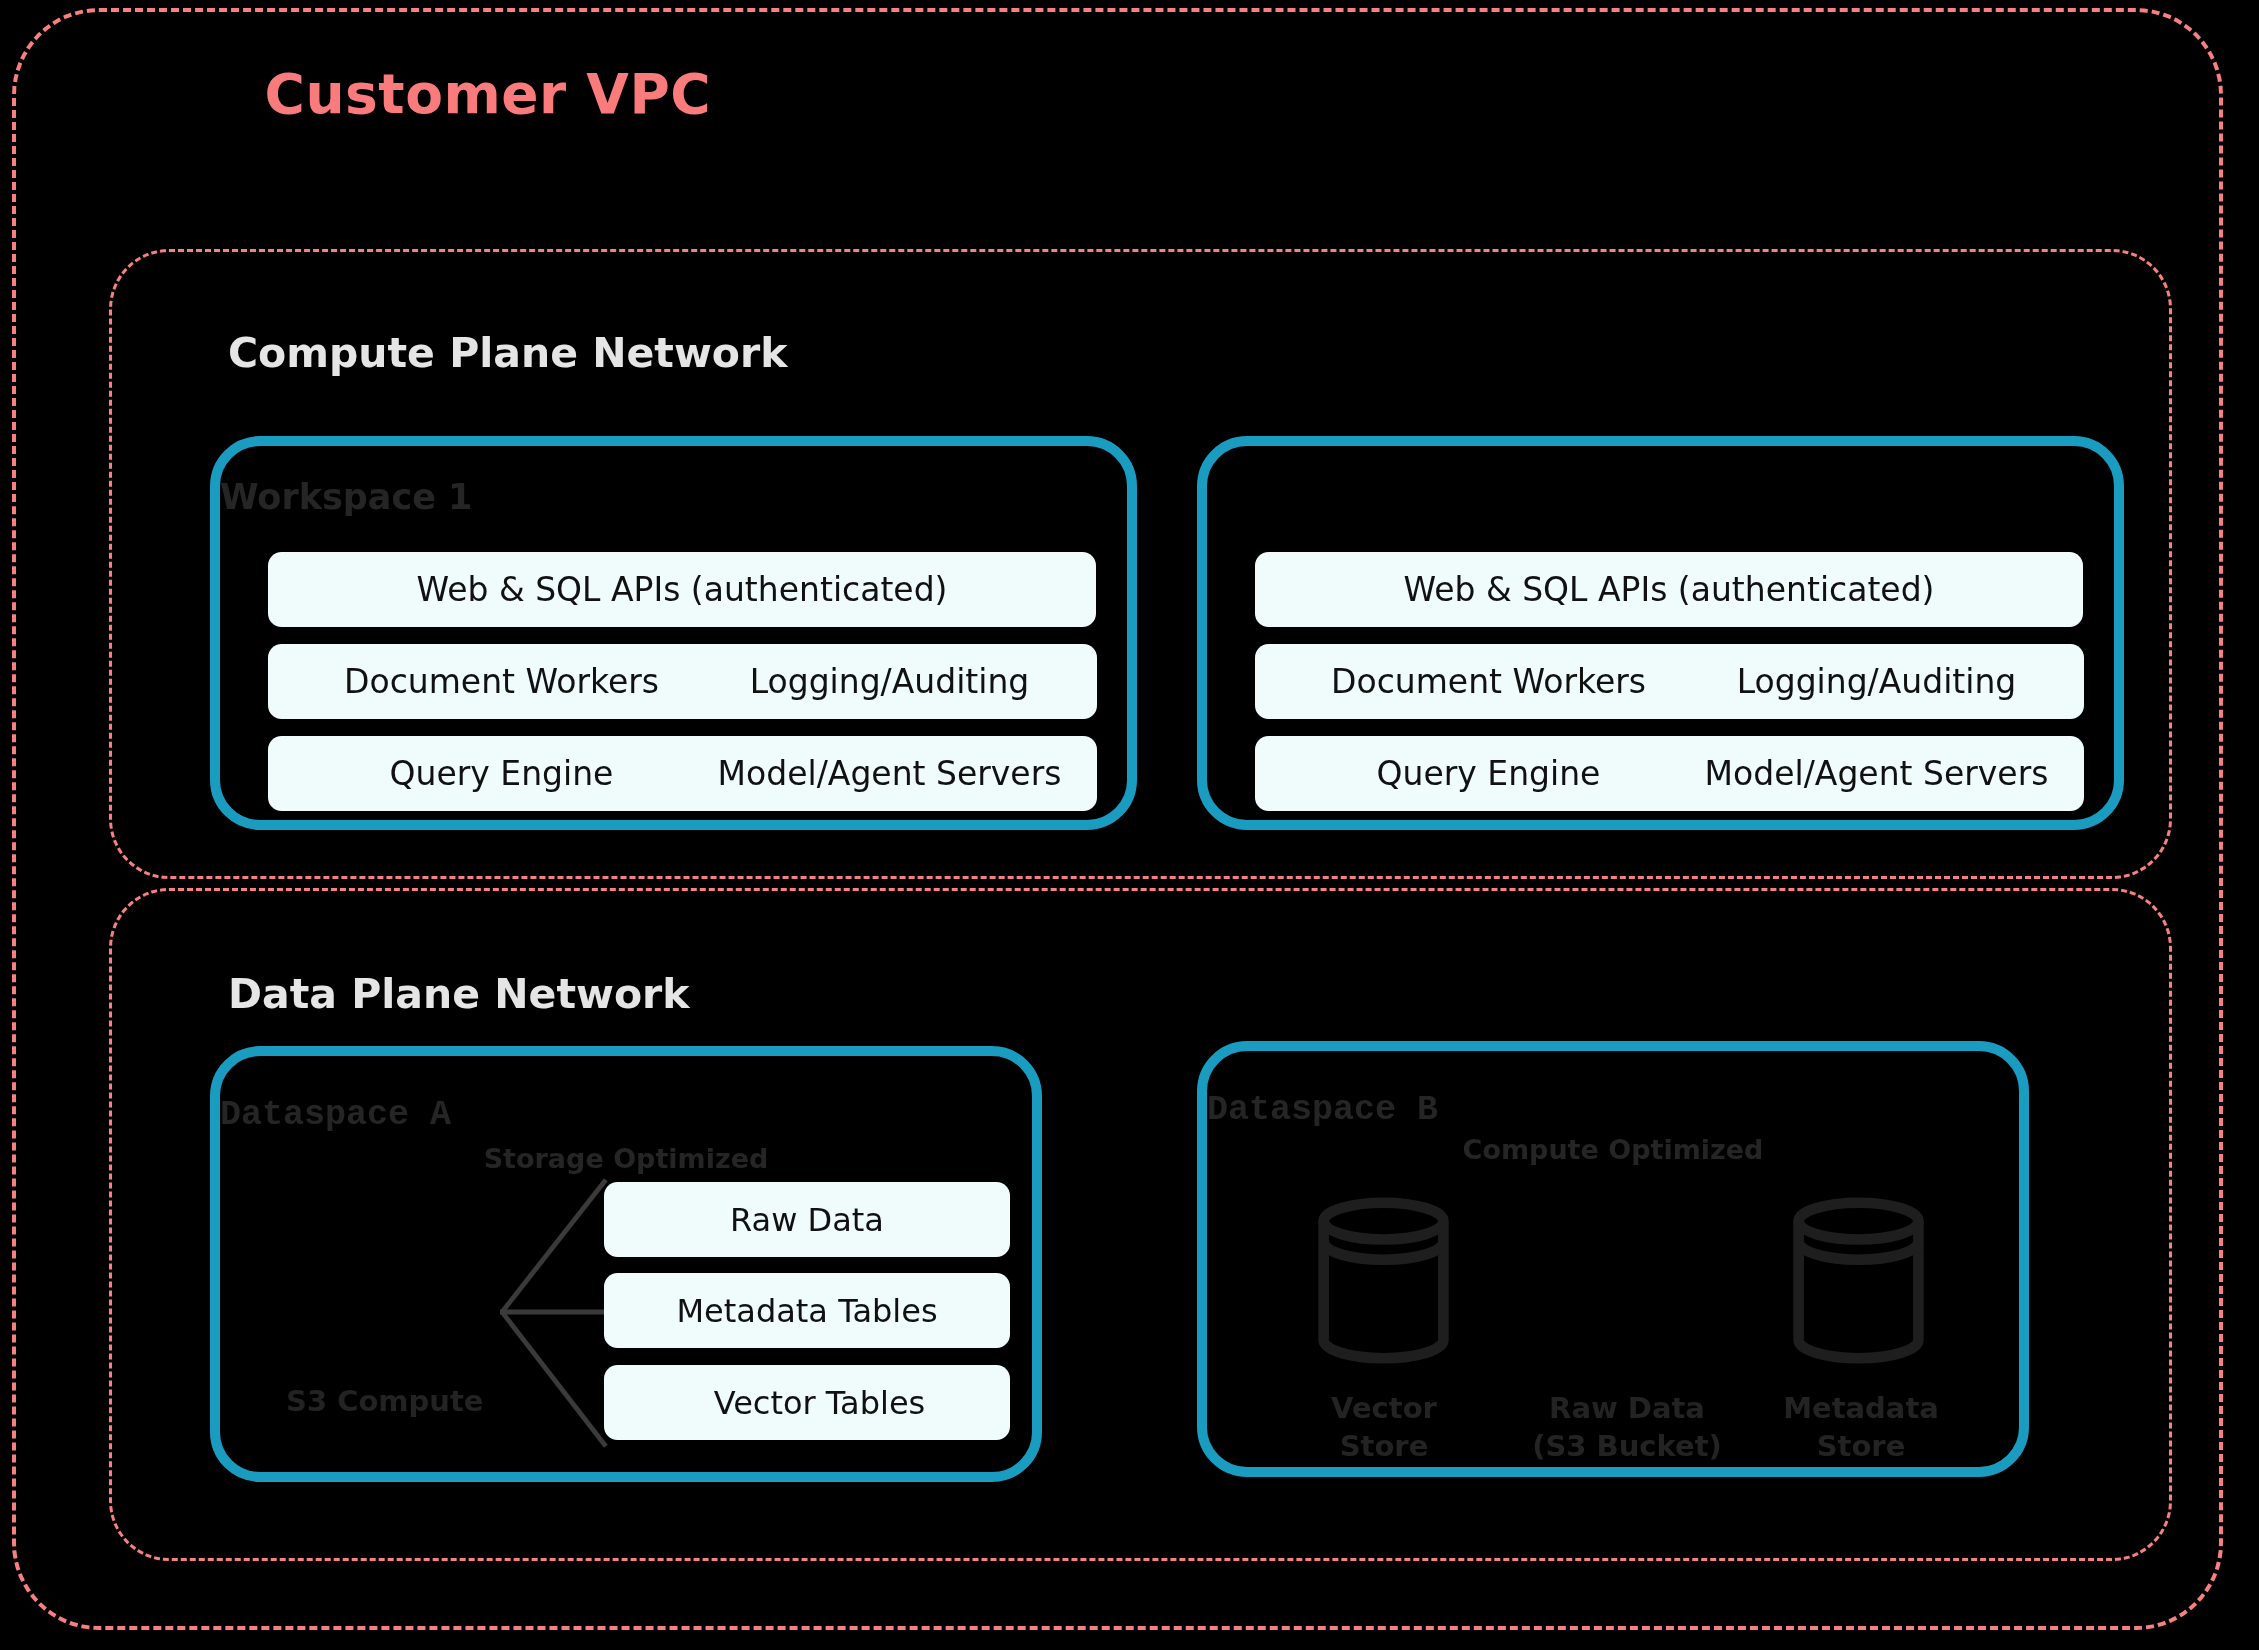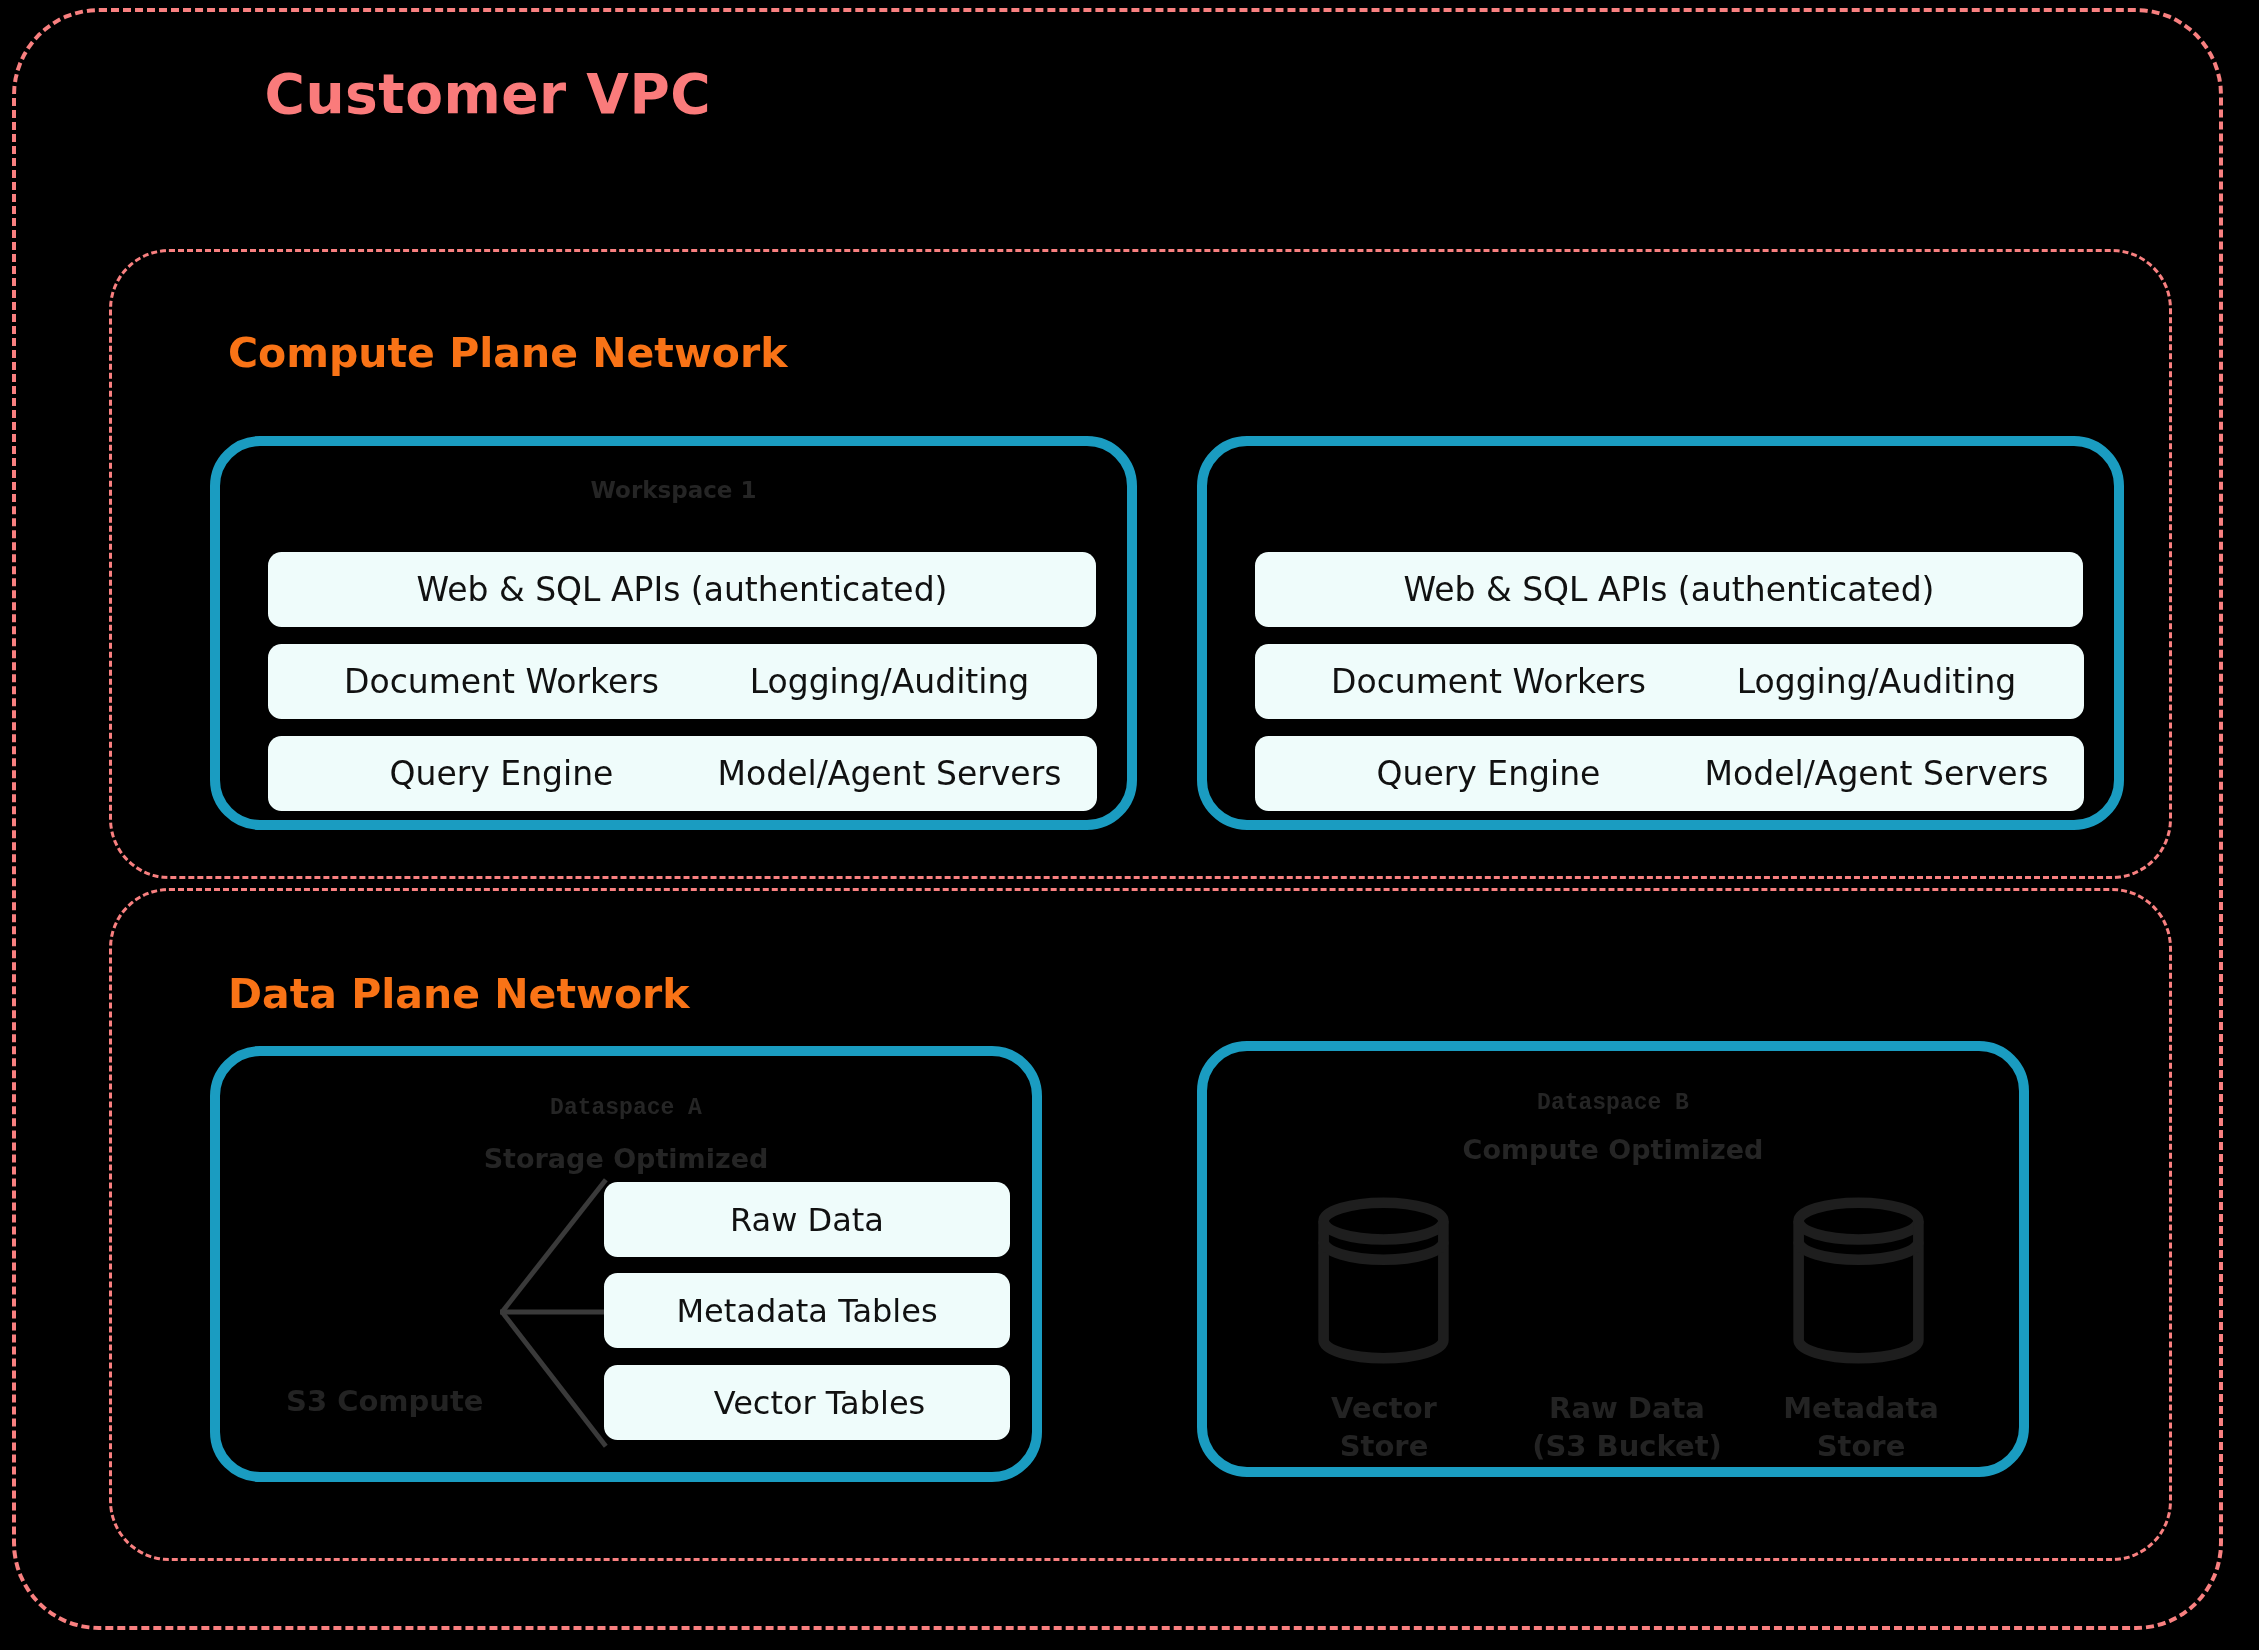--- a/index.html
+++ b/index.html
@@ -53,21 +53,21 @@
   .plane-data {
     left: 109px;
     top: 888px;
     width: 2063px;
     height: 673px;
   }
   .plane-title {
     position: absolute;
     font-size: 41px;
     font-weight: bold;
-    color: #f97316;
+    color: #e5e5e5;
     white-space: nowrap;
   }
   .plane-compute .plane-title { left: 116px; top: 77px; }
   .plane-data .plane-title { left: 116px; top: 79px; }
 
   
   .card {
     position: absolute;
     border: 10.6px solid #1A9CC1;
     border-radius: 50px;
@@ -76,22 +76,21 @@
   }
   .ws1 { left: 210px;  top: 436px; width: 927px;  height: 394px; }
   .ws2 { left: 1197px; top: 436px; width: 927px;  height: 394px; }
   .ds-a { left: 210px;  top: 1046px; width: 832px; height: 436px; }
   .ds-b { left: 1197px; top: 1041px; width: 832px; height: 436px; }
 
   .card-title {
     position: absolute;
     left: 0;
     right: 0;
-    text-align: center;
-    font-size: 23px;
+    font-size: 35px;
     font-weight: bold;
     color: #252525;
     white-space: nowrap;
   }
   .ws1 .card-title, .ws2 .card-title { top: 31px; }
   .ds-a .card-title, .ds-b .card-title { top: 39px; font-family: Liberation Mono, monospace; }
 
   .card-subtitle {
     position: absolute;
     left: 0;

